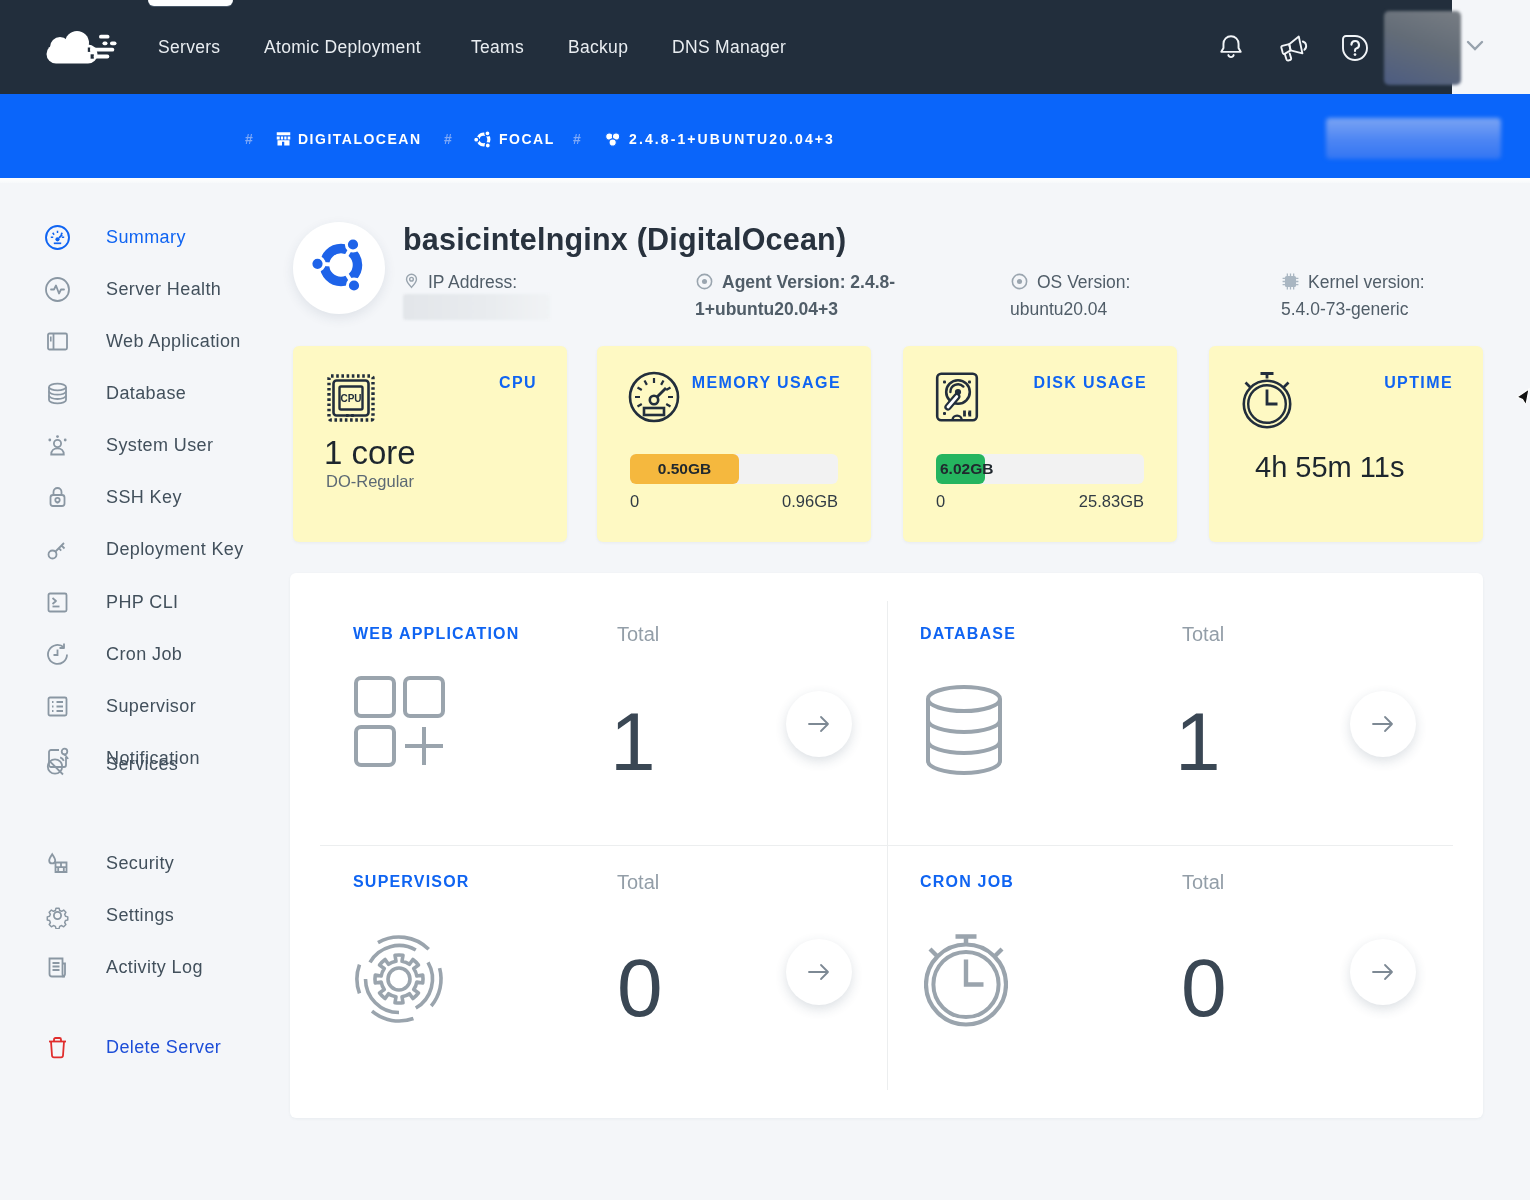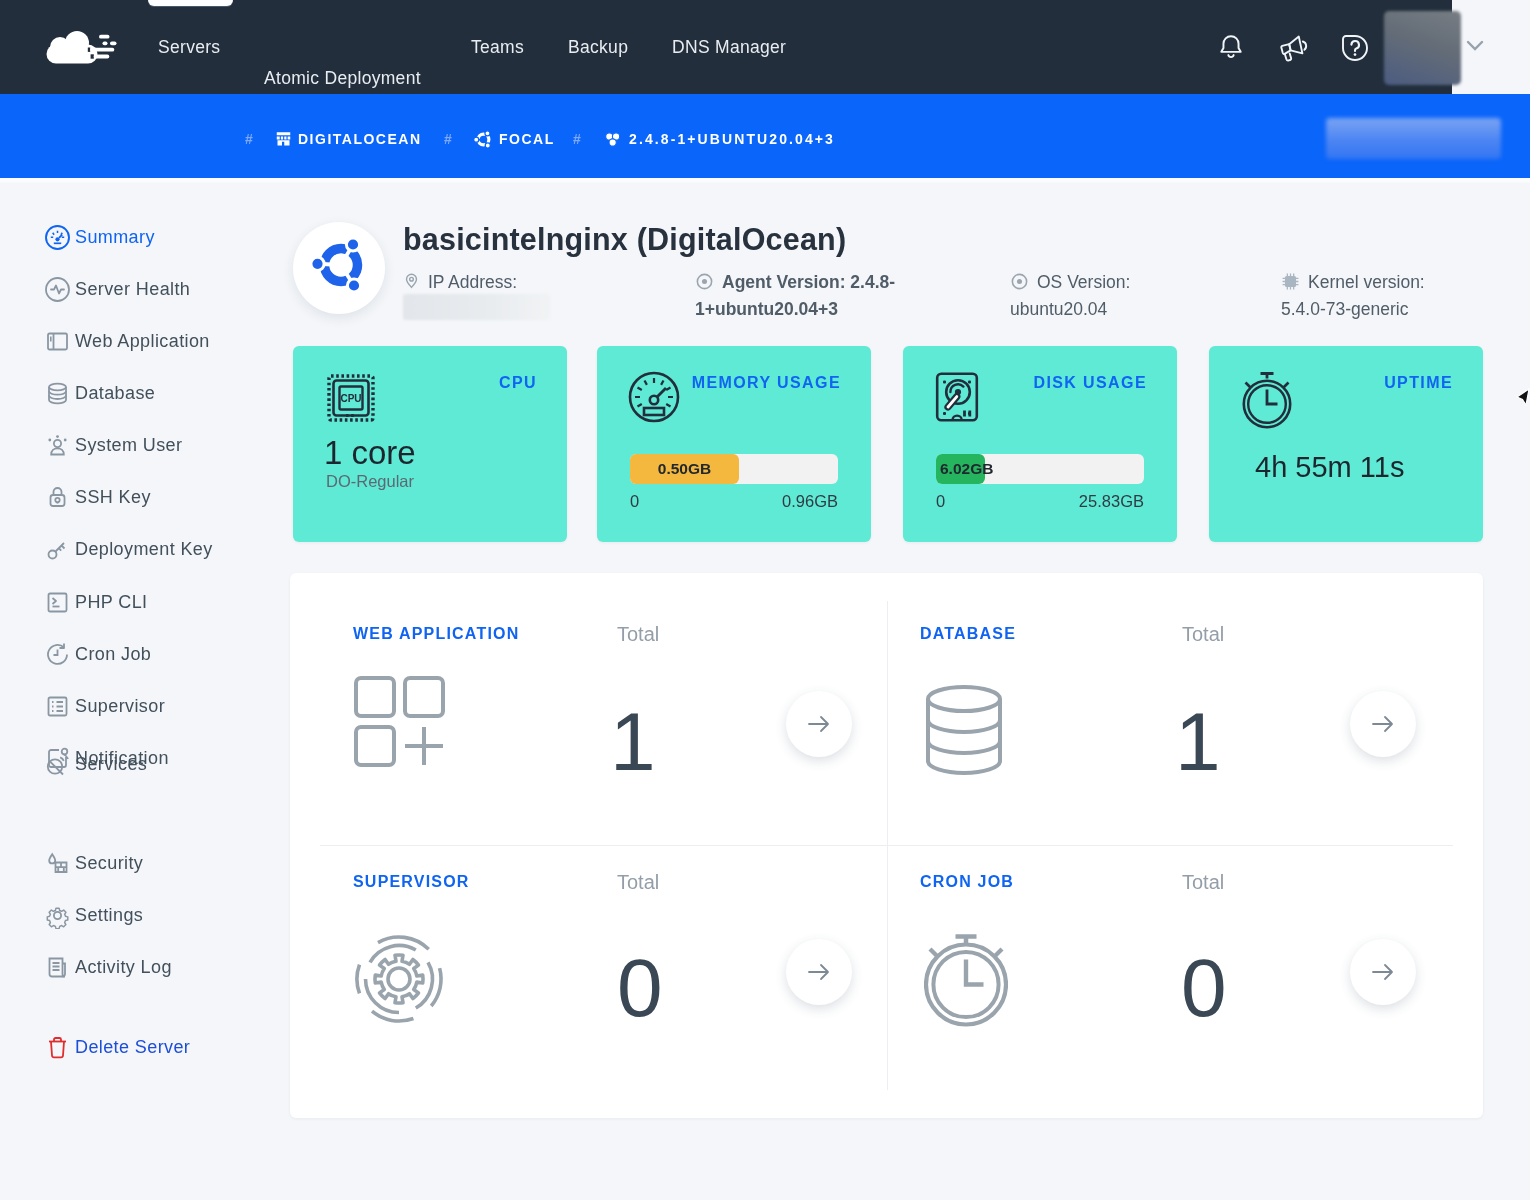--- a/index.html
+++ b/index.html
@@ -20,35 +20,35 @@
   #bluebar { position:absolute; left:0; top:94px; width:1530px; height:84px; background:#0a65fa; }
   .crumb { position:absolute; top:3px; height:84px; display:flex; align-items:center; color:#ffffff;
            font-size:14px; font-weight:700; letter-spacing:1.5px; }
   .crumbsep { position:absolute; top:3px; height:84px; line-height:84px; color:#7fa9f7; font-size:14px; font-weight:700; }
   #bluriprect { position:absolute; left:1326px; top:24px; width:175px; height:41px; border-radius:4px;
             background:linear-gradient(180deg,#7ba4f3 0%,#4c85f3 55%,#3376f3 100%); filter:blur(2px); }
 
   
   .sideitem { position:absolute; left:44px; width:240px; height:30px; display:flex; align-items:center; color:#42505c; font-size:18px; }
   .sideitem svg { flex:0 0 auto; }
-  .sideitem span { margin-left:4px; letter-spacing:0.4px; }
+  .sideitem span { margin-left:35px; letter-spacing:0.4px; }
   .sideitem.active { color:#0f64f2; }
   .sideitem.danger { color:#1d4ed8; }
 
   
   #oscircle { position:absolute; left:293px; top:222px; width:92px; height:92px; border-radius:50%; background:#fff;
               box-shadow:0 4px 12px rgba(40,60,90,.10); display:flex; align-items:center; justify-content:center; }
   #pagetitle { position:absolute; left:403px; top:222px; font-size:30.5px; font-weight:700; color:#28323e; letter-spacing:.2px; }
   .meta { position:absolute; top:270px; color:#505d68; font-size:17.5px; line-height:24px; }
   .meta .ic { display:inline-block; vertical-align:-3px; margin-right:8px; }
   #blurip { position:absolute; left:403px; top:294px; width:147px; height:26px; border-radius:3px;
             background:linear-gradient(90deg,#e3e6ea 0%,#e9ecef 60%,#f1f3f5 100%); filter:blur(1px); }
 
   
-  .card { position:absolute; top:346px; width:274px; height:196px; background:#5eead4; border-radius:6px;
+  .card { position:absolute; top:346px; width:274px; height:196px; background:#fef9c3; border-radius:6px;
           box-shadow:0 1px 3px rgba(40,60,90,.06); }
   .cardlabel { position:absolute; top:28px; right:30px; color:#0f64f2; font-size:16px; font-weight:700; letter-spacing:1.4px; }
   .cardicon { position:absolute; left:30px; top:24px; color:#222e3c; }
   .bartrack { position:absolute; left:33px; top:108px; width:208px; height:30px; background:#f2f2f2; border-radius:6px; }
   .barfill { position:absolute; left:0; top:0; height:30px; border-radius:6px; color:#20282e; font-size:15.5px; font-weight:700;
              display:flex; align-items:center; justify-content:center; }
   .barends { position:absolute; left:33px; top:146px; width:208px; color:#313b44; font-size:16.5px; }
   .barends .r { float:right; }
 
   
@@ -84,21 +84,21 @@
       <g fill="#ffffff">
         <rect x="53" y="4.8" width="10.5" height="3.8" rx="1.9"></rect>
         <rect x="56.5" y="11.4" width="5" height="3.8" rx="1.9"></rect>
         <rect x="64" y="11.4" width="6.5" height="3.8" rx="1.9"></rect>
         <rect x="44.2" y="17.8" width="24.1" height="3.8" rx="1.9"></rect>
         <rect x="47.8" y="24.6" width="15.5" height="3.8" rx="1.9"></rect>
       </g>
     </svg>
   </div>
   <div class="navlink" style="left:158px;">Servers</div>
-  <div class="navlink" style="left:264px;margin-top:31px;">Atomic Deployment</div>
+  <div class="navlink" style="left:264px;">Atomic Deployment</div>
   <div class="navlink" style="left:471px;">Teams</div>
   <div class="navlink" style="left:568px;">Backup</div>
   <div class="navlink" style="left:672px;">DNS Manager</div>
 
   <div class="topicon" style="left:1218px;">
     <svg width="26" height="28" viewBox="0 0 24 26" fill="none" stroke="#f2f5f8" stroke-width="1.8" stroke-linecap="round" stroke-linejoin="round">
       <path d="M12 3 a7 7 0 0 1 7 7 v4 l2 3.5 H3 L5 14 v-4 a7 7 0 0 1 7-7 z"></path>
       <path d="M9.5 20.5 a2.6 2.6 0 0 0 5 0"></path>
     </svg>
   </div>

